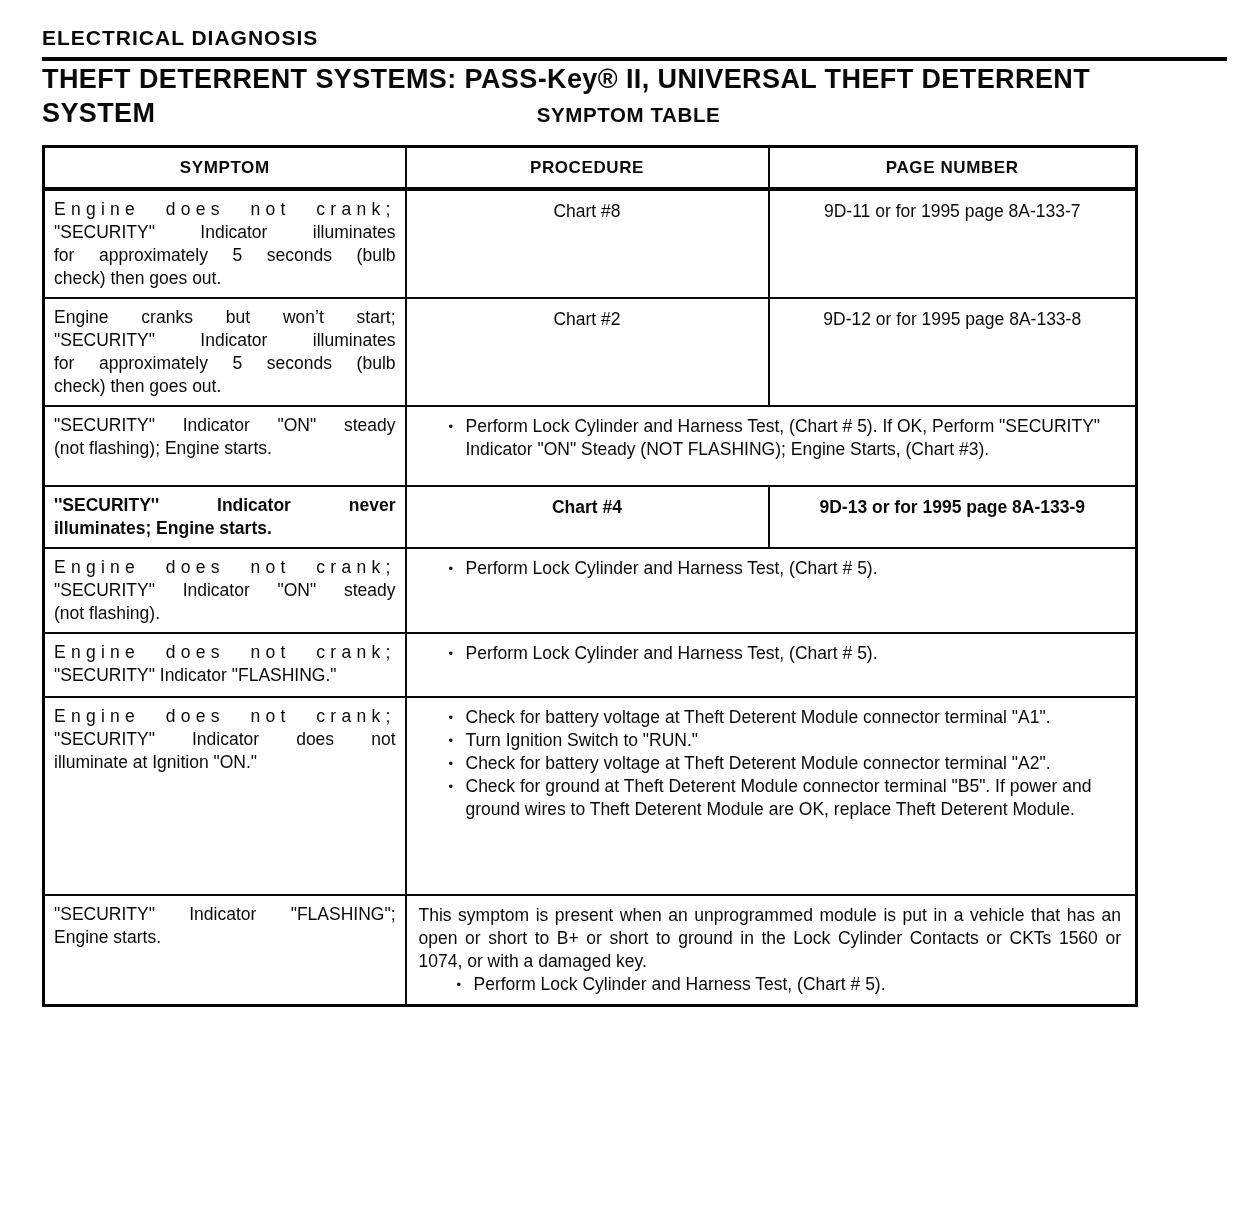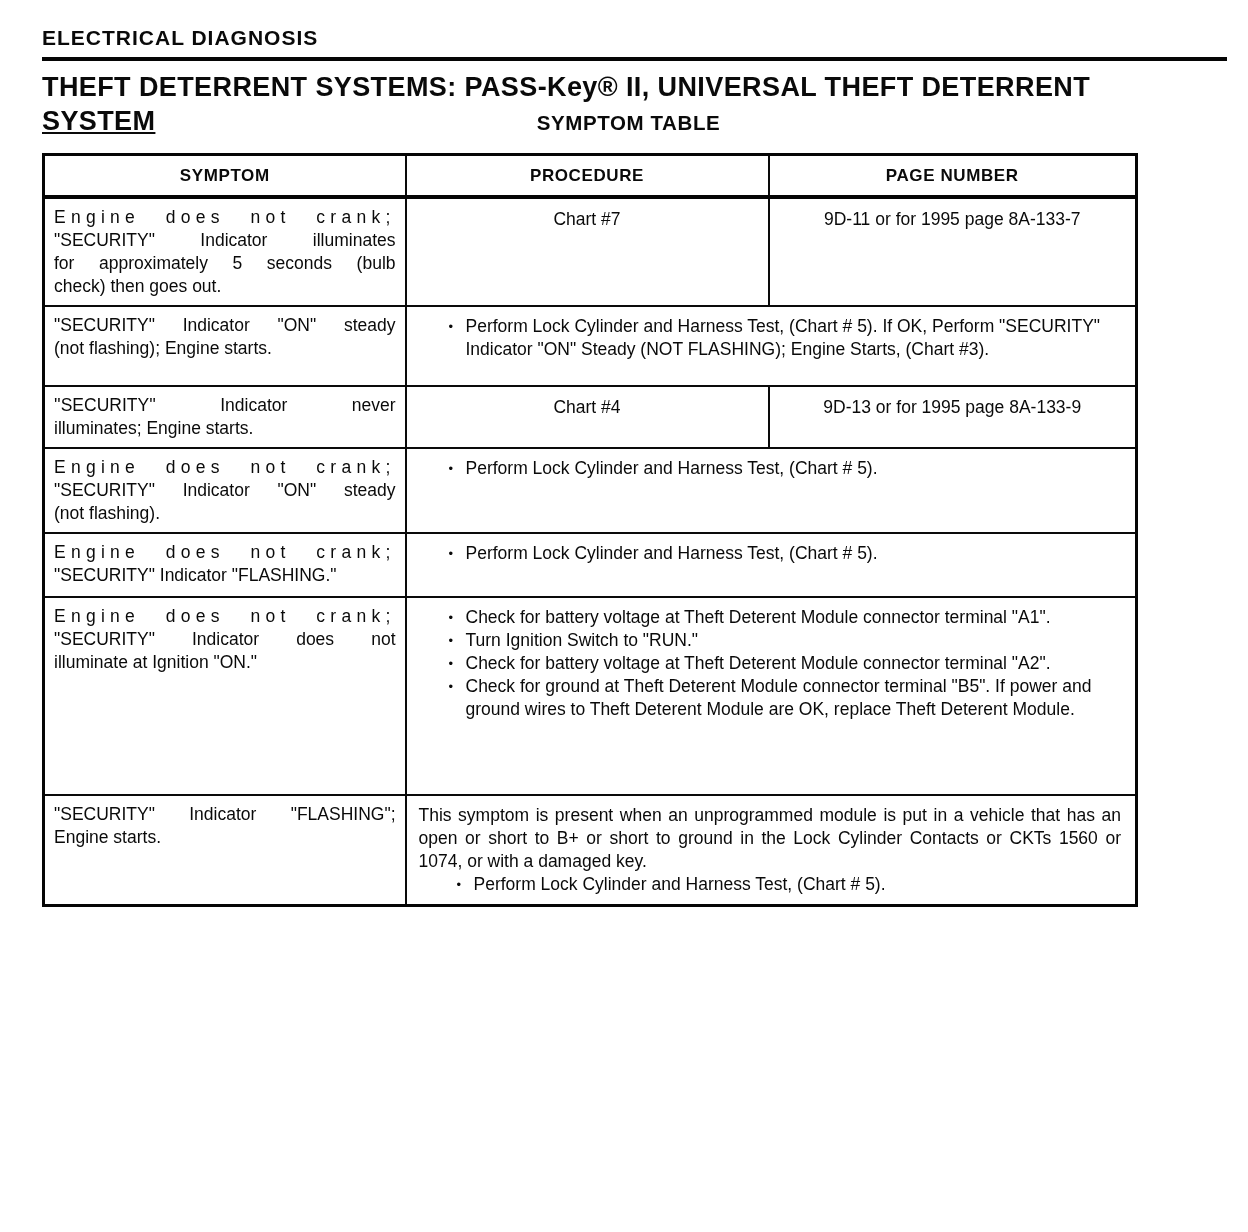--- a/index.html
+++ b/index.html
@@ -16,30 +16,29 @@
     width: 1185px;
   }
   .section-header {
     font-size: 21px;
     font-weight: bold;
     letter-spacing: 1px;
     padding-bottom: 7px;
     border-bottom: 4px solid #050505;
   }
   .doc-title {
-    margin-top: 9px;
+    margin-top: 1px;
     font-size: 27px;
     font-weight: bold;
     letter-spacing: 0.4px;
     line-height: 34px;
   }
   .title-line2-row {
     position: relative;
     height: 36px;
-    text-decoration: underline;
   }
   .table-title {
     position: absolute;
     left: 0; right: 12px;
     bottom: 0px;
     text-align: center;
     font-size: 20.5px;
     font-weight: bold;
     letter-spacing: 0.6px;
   }
@@ -78,21 +77,21 @@
     flex: none;
     width: 17px;
     font-size: 13px;
     line-height: 23px;
   }
   .bullet-text { flex: 1 1 auto; }
   
   .row-0 td { height: 104px; }
   .row-1 td { height: 108px; }
   .row-2 td { height: 80px; }
-  .row-3 td { height: 57px; }
+  .row-3 td { height: 57px; font-weight: bold; }
   .row-4 td { height: 84px; }
   .row-5 td { height: 64px; }
   .row-6 td { height: 198px; }
   .row-7 td { height: 106px; }
   .row-7 .bullet-item { padding-left: 38px; }
 </style>
 </head>
 <body>
 
 <div class="page">
@@ -120,22 +119,32 @@
       </tr>
     </thead>
     <tbody>
         <tr class="row-0">
           <td class="symptom">
             <div class="line just spread">Engine does not crank;</div>
             <div class="line just">"SECURITY" Indicator illuminates</div>
             <div class="line just">for approximately 5 seconds (bulb</div>
             <div class="line">check) then goes out.</div>
           </td>
-          <td class="procedure">Chart #7</td>
+          <td class="procedure">Chart #8</td>
           <td class="pagenum">9D-11 or for 1995 page 8A-133-7</td>
+        </tr>
+        <tr class="row-1">
+          <td class="symptom">
+            <div class="line just">Engine cranks but won’t start;</div>
+            <div class="line just">"SECURITY" Indicator illuminates</div>
+            <div class="line just">for approximately 5 seconds (bulb</div>
+            <div class="line">check) then goes out.</div>
+          </td>
+          <td class="procedure">Chart #2</td>
+          <td class="pagenum">9D-12 or for 1995 page 8A-133-8</td>
         </tr>
         <tr class="row-2">
           <td class="symptom">
             <div class="line just">"SECURITY" Indicator "ON" steady</div>
             <div class="line">(not flashing); Engine starts.</div>
           </td>
           <td colspan="2" class="procedure-span">
             <div class="bullet-item">
               <span class="bullet">•</span>
               <span class="bullet-text">Perform Lock Cylinder and Harness Test, (Chart # 5). If OK, Perform "SECURITY" Indicator "ON" Steady (NOT FLASHING); Engine Starts, (Chart #3).</span>

